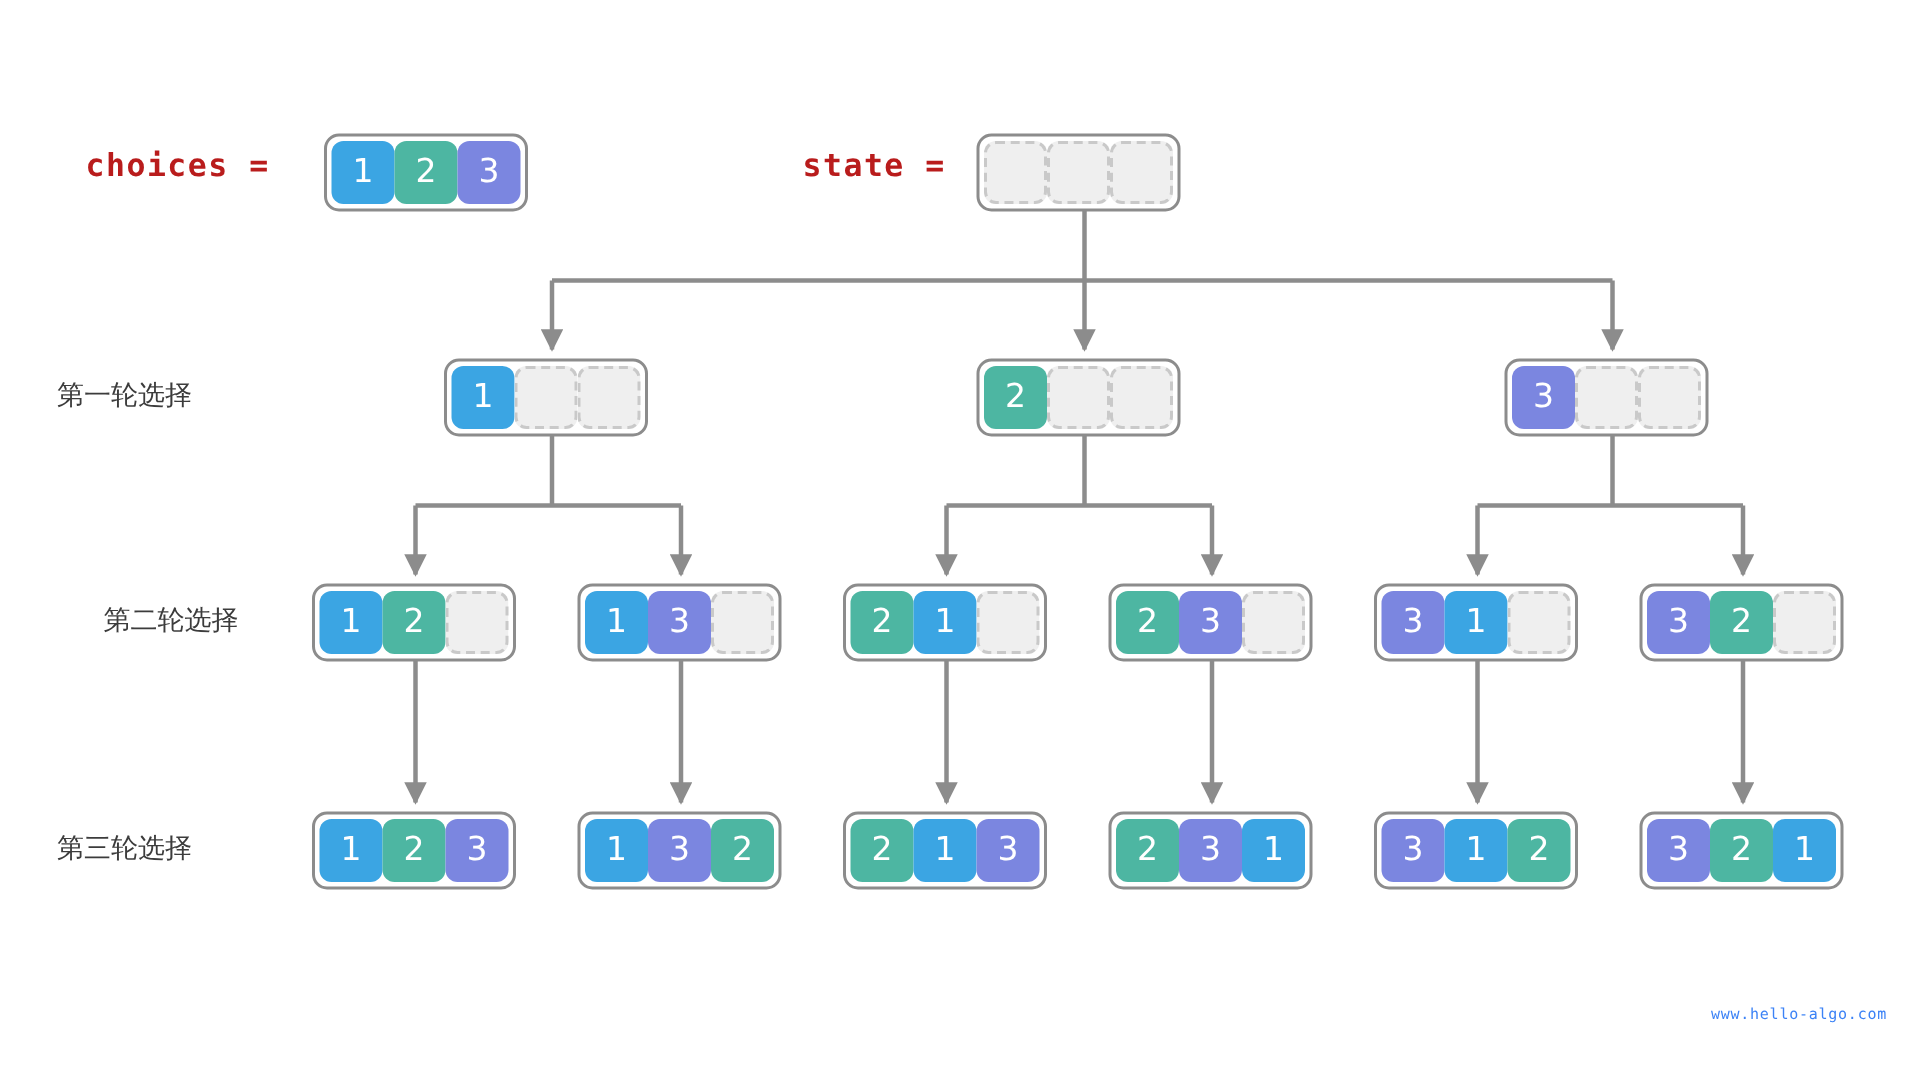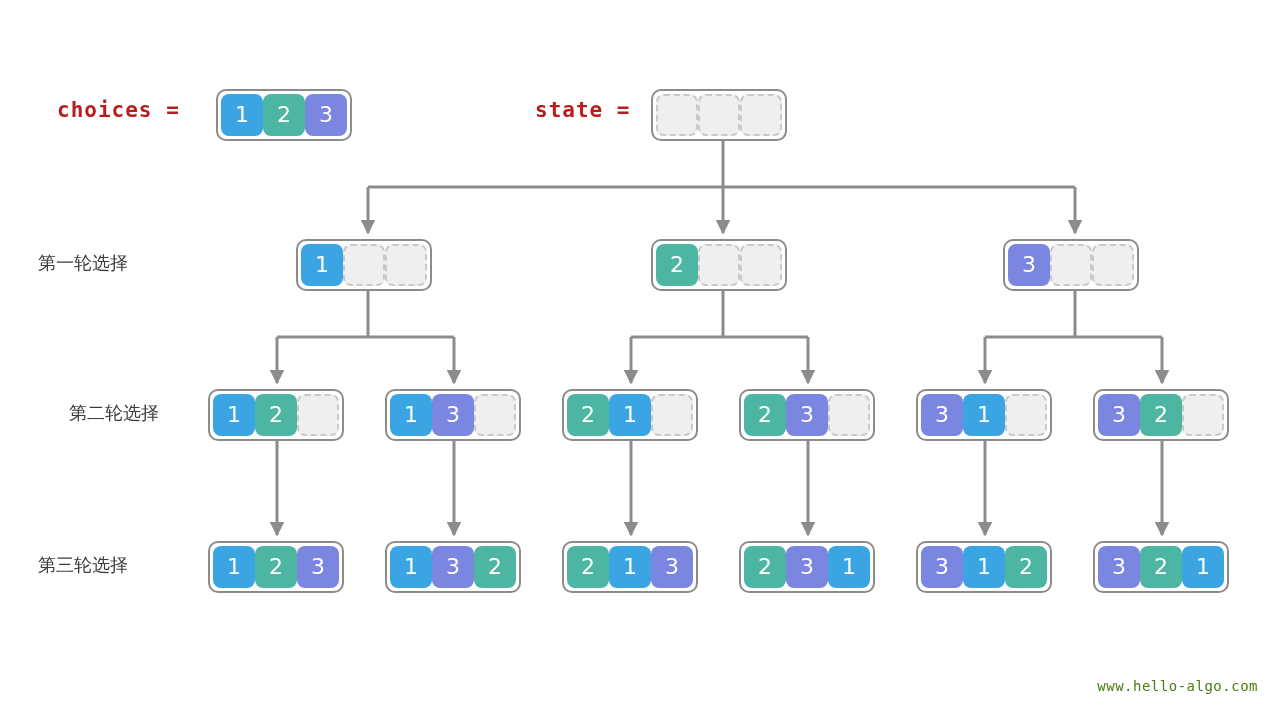--- a/index.html
+++ b/index.html
@@ -45,24 +45,24 @@
   .row-label {
     position: absolute;
     font-size: 18px;
     color: #3c3c3c;
     white-space: nowrap;
     z-index: 3;
   }
   .watermark {
     position: absolute;
     right: 22px;
-    bottom: 26px;
+    bottom: 38px;
     font-family: "DejaVu Sans Mono", "Liberation Mono", monospace;
-    font-size: 14px;
-    color: #4d7c0f;
+    font-size: 10px;
+    color: #3b82f6;
     letter-spacing: 0.5px;
     z-index: 3;
   }
 
   
   .array {
     position: absolute;
     z-index: 2;
     display: flex;
     flex-direction: row;

